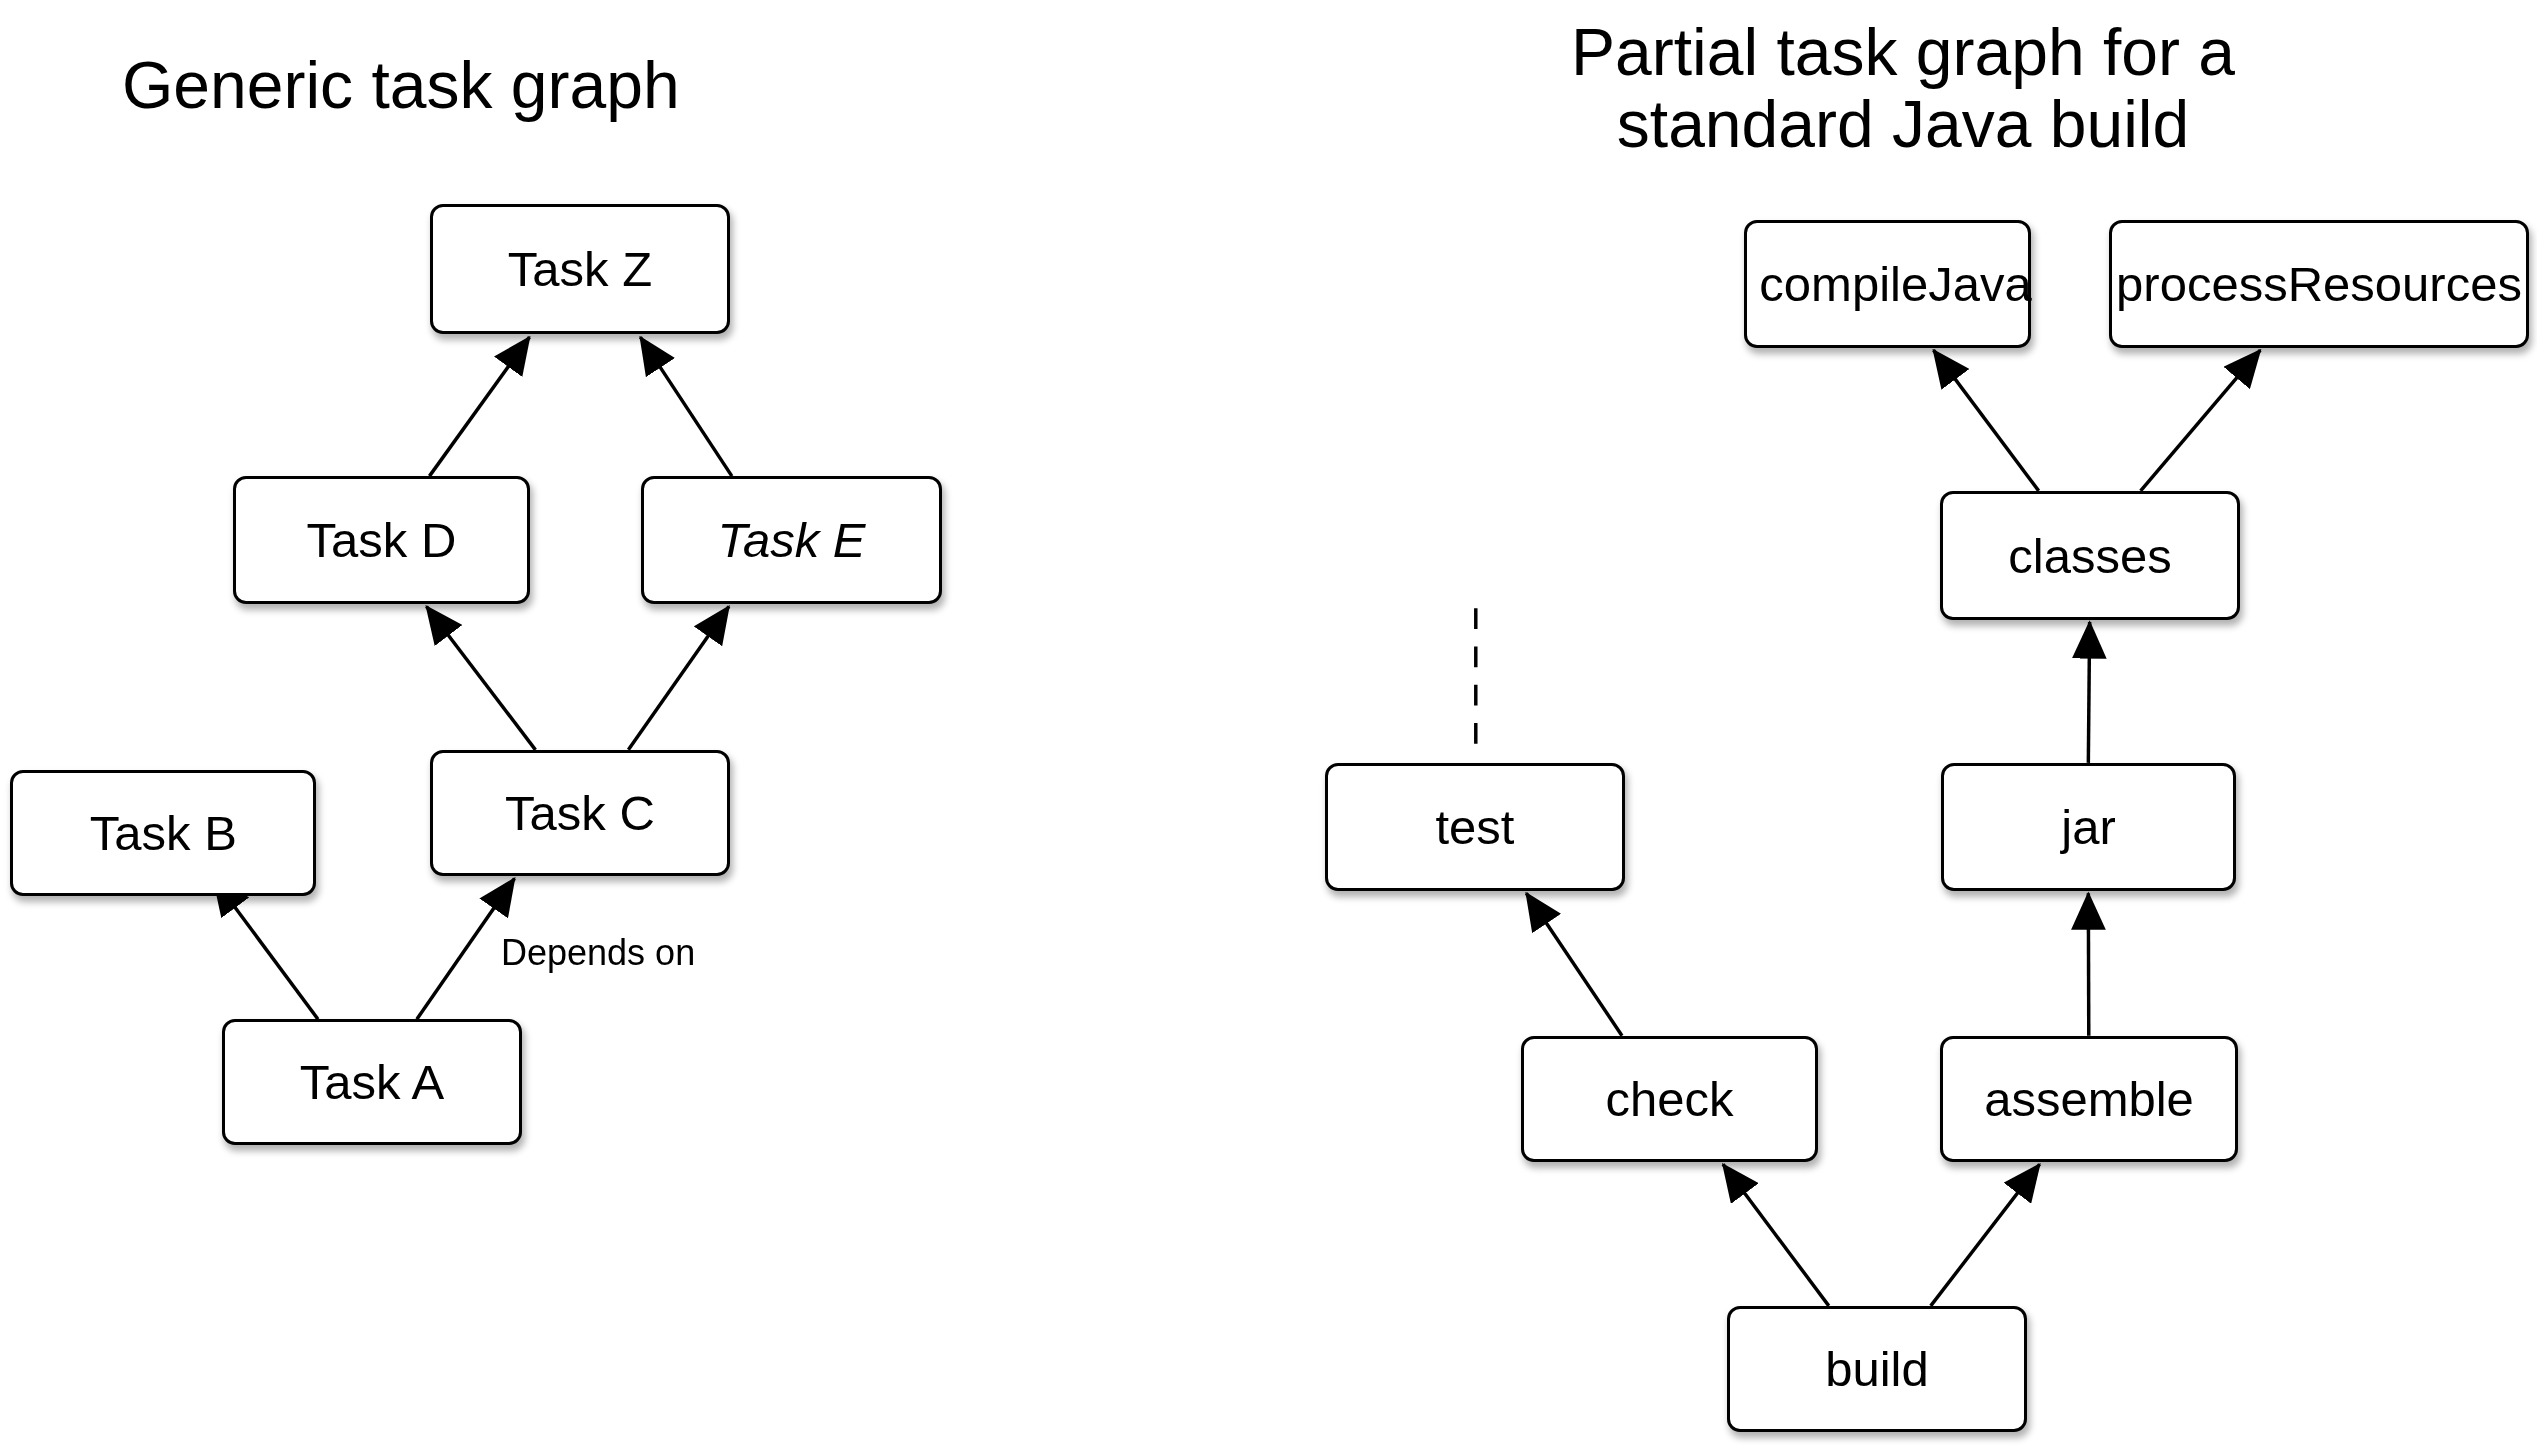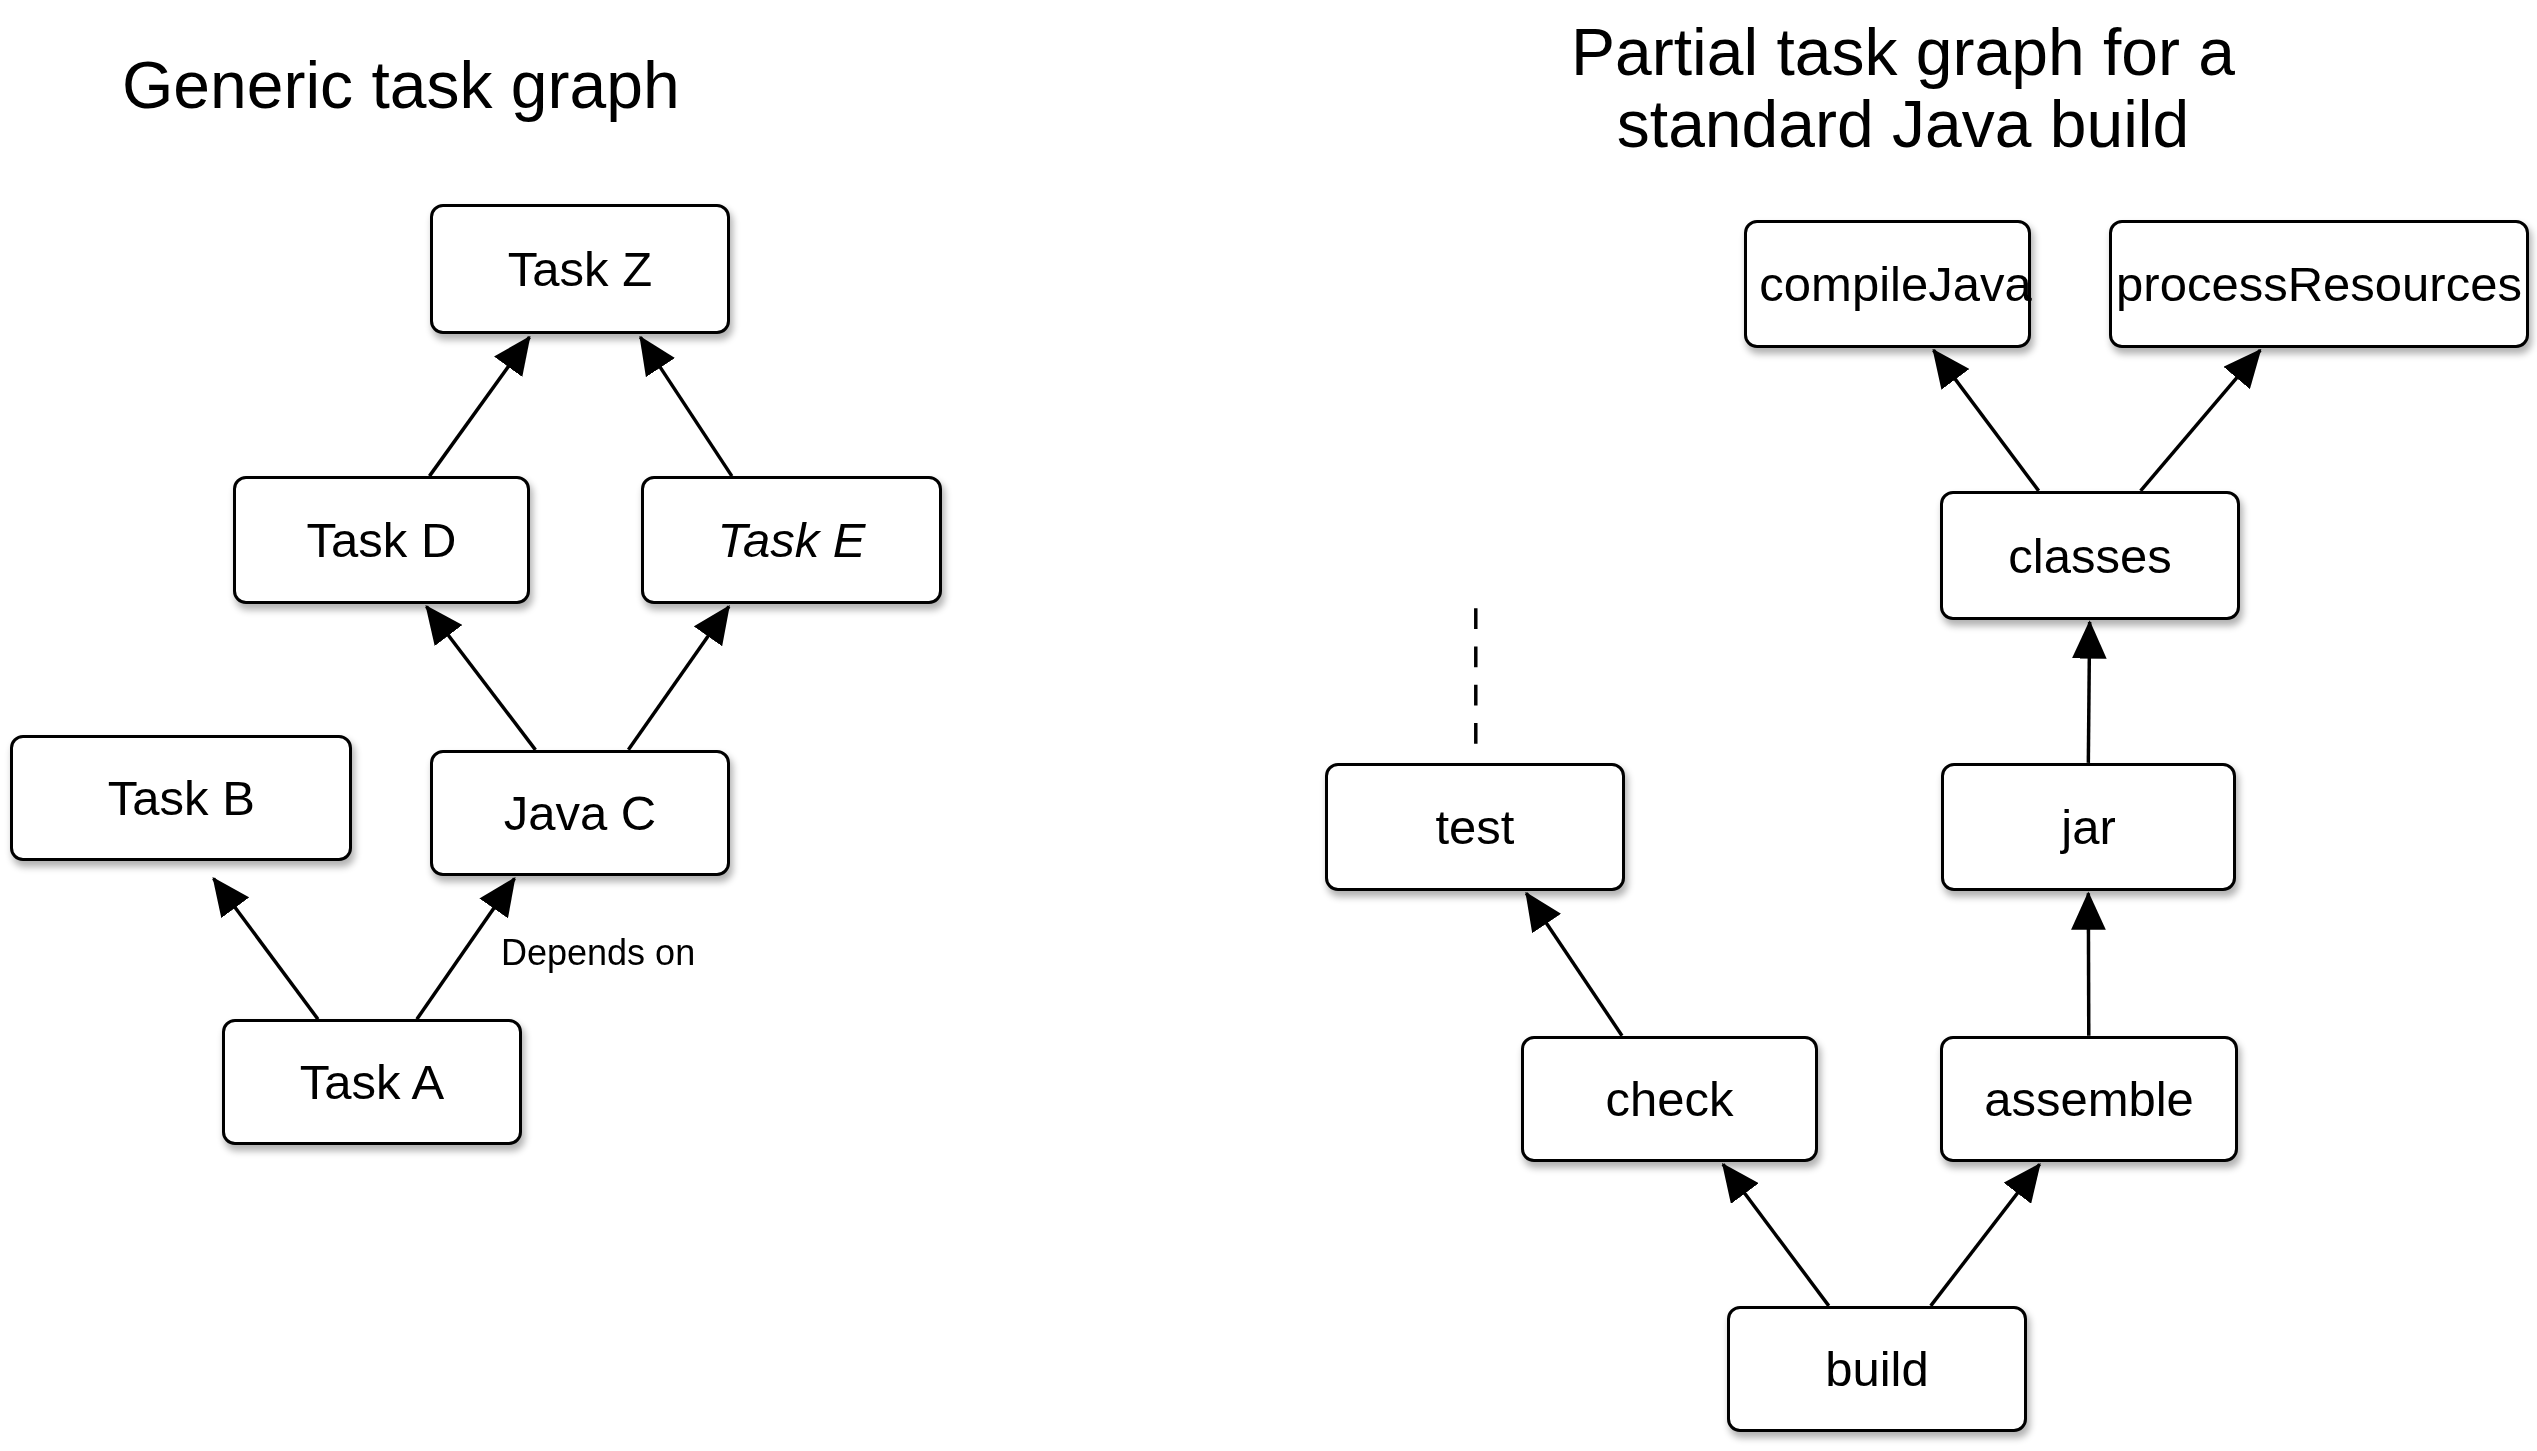--- a/index.html
+++ b/index.html
@@ -96,22 +96,22 @@
     <div>Partial task graph for a</div>
     <div>standard Java build</div>
   </div>
 
   <div class="edge-annotation">Depends on</div>
 
   <div id="nodes-root">
       <div class="node" style="left: 430px; top: 204px; width: 300px; height: 130px;">Task Z</div>
       <div class="node" style="left: 233px; top: 476px; width: 297px; height: 128px;">Task D</div>
       <div class="node" style="left: 641px; top: 476px; width: 301px; height: 128px; font-style: italic;">Task E</div>
-      <div class="node" style="left: 10.4px; top: 735px; width: 342px; height: 126px;">Task B</div>
-      <div class="node" style="left: 430px; top: 750px; width: 300px; height: 126px;">Java C</div>
+      <div class="node" style="left: 10.4px; top: 770px; width: 306px; height: 126px;">Task B</div>
+      <div class="node" style="left: 430px; top: 750px; width: 300px; height: 126px;">Task C</div>
       <div class="node" style="left: 222px; top: 1019px; width: 300px; height: 126px;">Task A</div>
       <div class="node" style="left: 1744px; top: 220px; width: 287px; height: 128px; padding-left: 16px;">compileJava</div>
       <div class="node" style="left: 2109px; top: 220px; width: 420px; height: 128px;">processResources</div>
       <div class="node" style="left: 1940px; top: 491px; width: 300px; height: 129px;">classes</div>
       <div class="node" style="left: 1325px; top: 763px; width: 300px; height: 128px;">test</div>
       <div class="node" style="left: 1941px; top: 763px; width: 295px; height: 128px;">jar</div>
       <div class="node" style="left: 1521px; top: 1036px; width: 297px; height: 126px;">check</div>
       <div class="node" style="left: 1940px; top: 1036px; width: 298px; height: 126px;">assemble</div>
       <div class="node" style="left: 1727px; top: 1306px; width: 300px; height: 126px;">build</div>
     </div>

